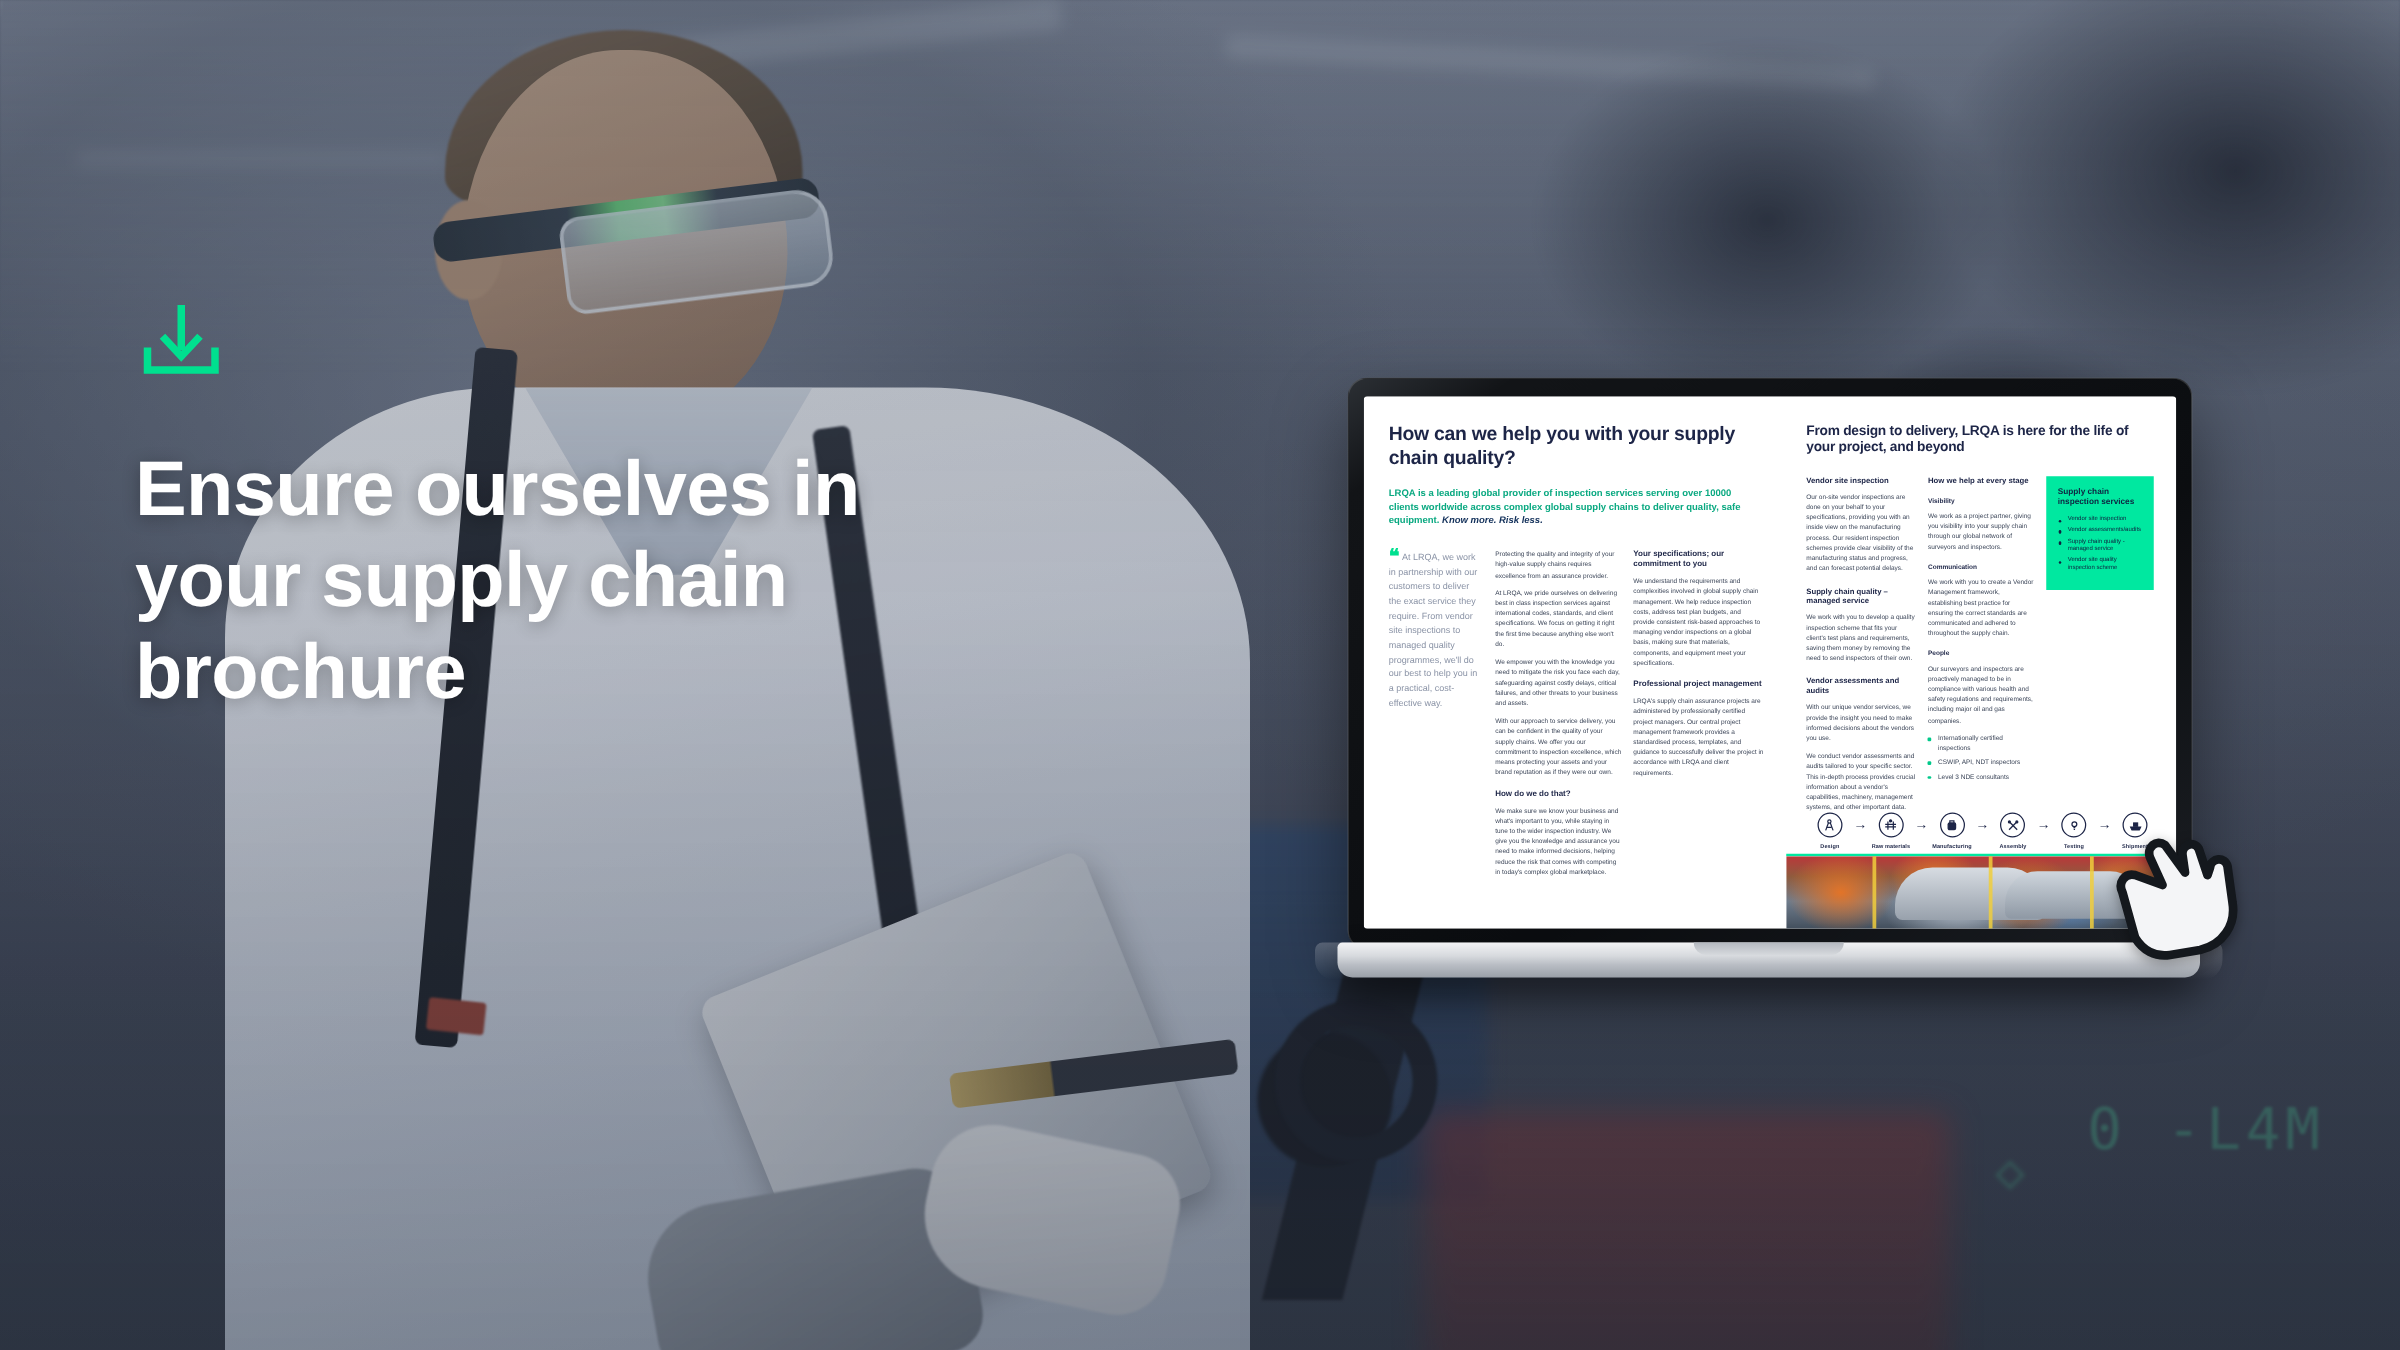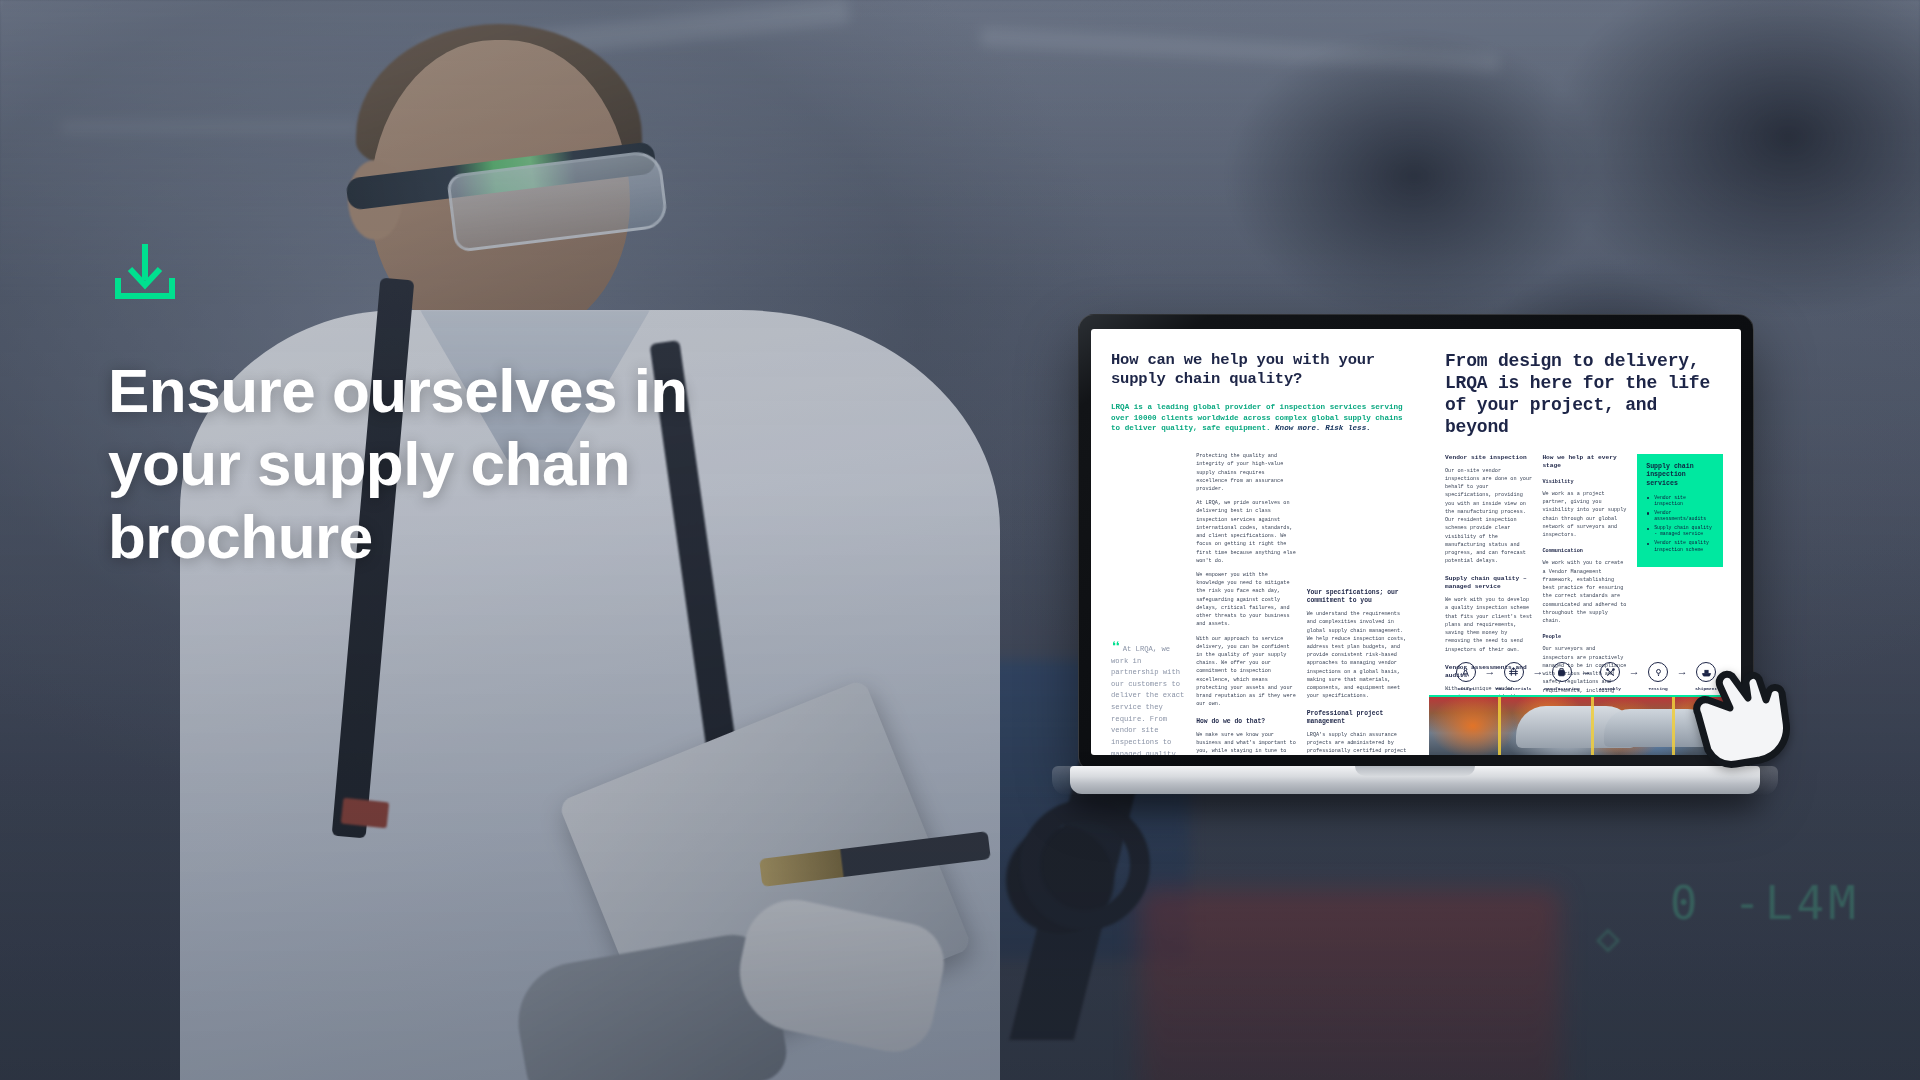--- a/index.html
+++ b/index.html
@@ -117,21 +117,21 @@
   }
   .dl-icon { display:block; }
   .headline {
     margin-top:48px;
     color:#ffffff; font-size:62px; font-weight:700; line-height:1.18; letter-spacing:-.5px;
     text-shadow: 0 2px 14px rgba(0,0,0,.30);
     max-width: 720px;
   }
 
   
-  .laptop { position:absolute; left:1070px; top:314px; width:690px; height:490px; z-index:7;font-family:Liberation Mono, monospace;}
+  .laptop { position:absolute; left:1070px; top:302px; width:690px; height:490px; z-index:7;}
   .lid {
     position:absolute; left:8px; top:0; width:676px; height:458px;
     background: linear-gradient(145deg,#2b2f34 0%, #121417 10%, #0b0d10 60%, #1b1e23 100%);
     border-radius: 16px; padding: 14px 12px 16px 12px;
     box-shadow: 0 26px 60px rgba(0,0,0,.45);
     border: 1px solid rgba(255,255,255,.14);
   }
   .screen { width:100%; height:100%; background:#ffffff; border-radius:3px; overflow:hidden; position:relative;}
   .base {
     position:absolute; left:0; top:452px; width:690px; height:28px;
@@ -145,25 +145,25 @@
     background: linear-gradient(180deg, rgba(255,255,255,.22), rgba(255,255,255,0));
     border-radius: 6px 6px 16px 16px; }
 
   
   .pages { display:flex; width:100%; height:100%; background:#fff; }
   .page { padding: 22px 18px 0 20px; position:relative; }
   .page-left { width:52%; }
   .page-right { width:48%; padding-left:16px; }
 
   .h1 { color:#1d2547; font-size:15.5px; font-weight:700; line-height:1.22; letter-spacing:-.2px;}
-  .h1-right { font-size:18px; }
+  .h1-right { font-size:11px; }
   .lede { color:#0aa981; font-size:7.6px; font-weight:700; line-height:1.42; margin-top:13px;}
   .lede em { font-style: italic; color:#12305a; font-weight:700;}
 
-  .cols { display:flex; gap:9px; margin-top:18px;align-items:flex-end; }
+  .cols { display:flex; gap:9px; margin-top:18px; }
   .col { font-size:5.2px; line-height:1.58; color:#3b4558; }
   .col-quote { width:27%; }
   .col-a { width:36%; }
   .col-b { width:37%; }
 
   .quote { color:#8a93a6; font-size:7.2px; line-height:1.62; }
   .qmark { color:#00e08f; font-size:16px; font-weight:800; line-height:0; letter-spacing:-1px;
     display:inline-block; vertical-align:-2px; margin-right:3px;}
   .p { margin-bottom: 6px; }
   .sub { color:#1d2547; font-weight:700; font-size:6.4px; margin: 9px 0 5px; line-height:1.25;}

